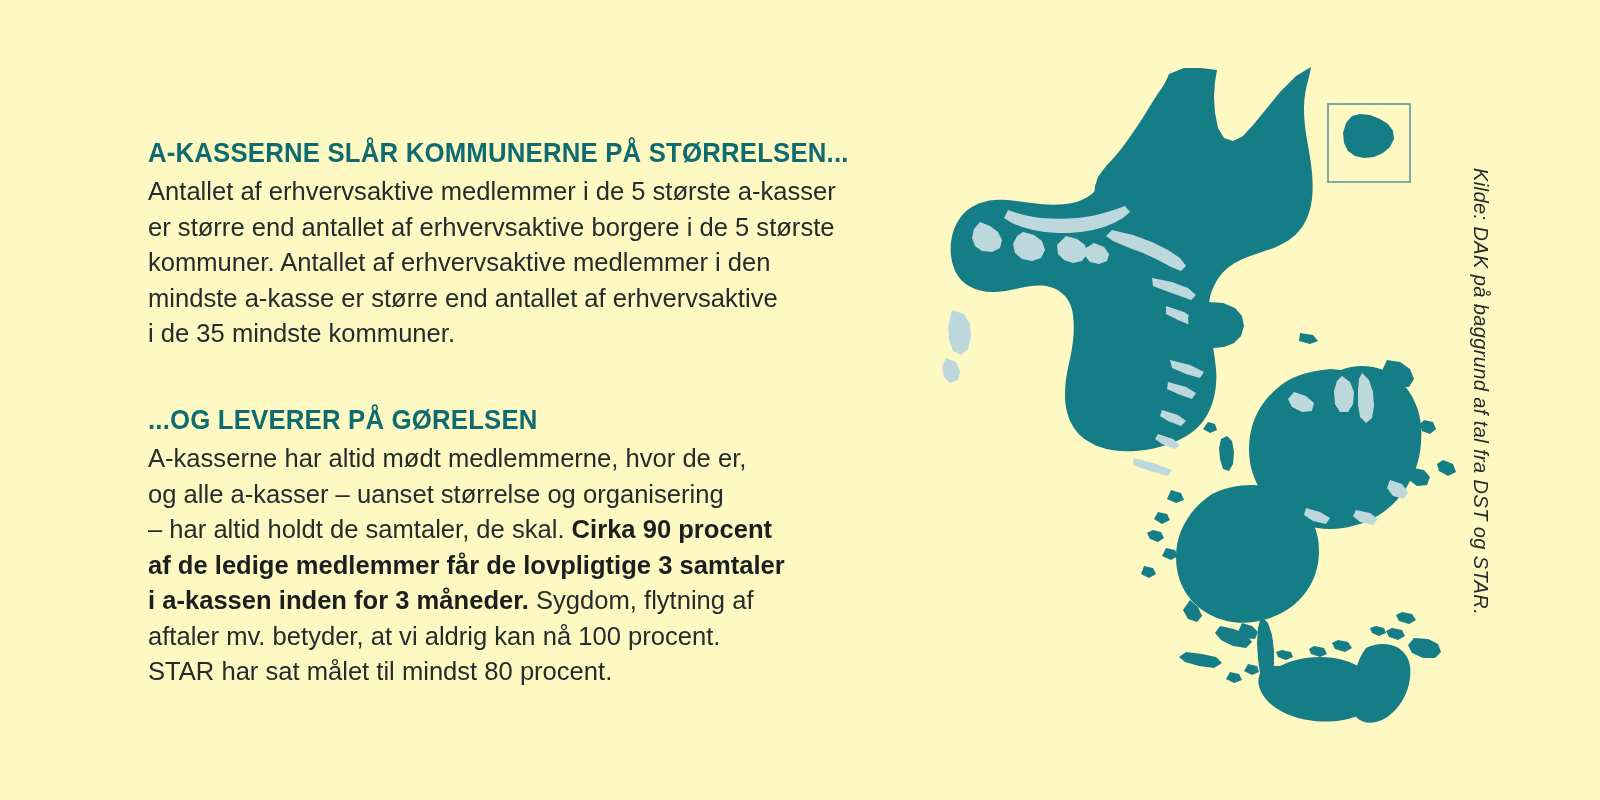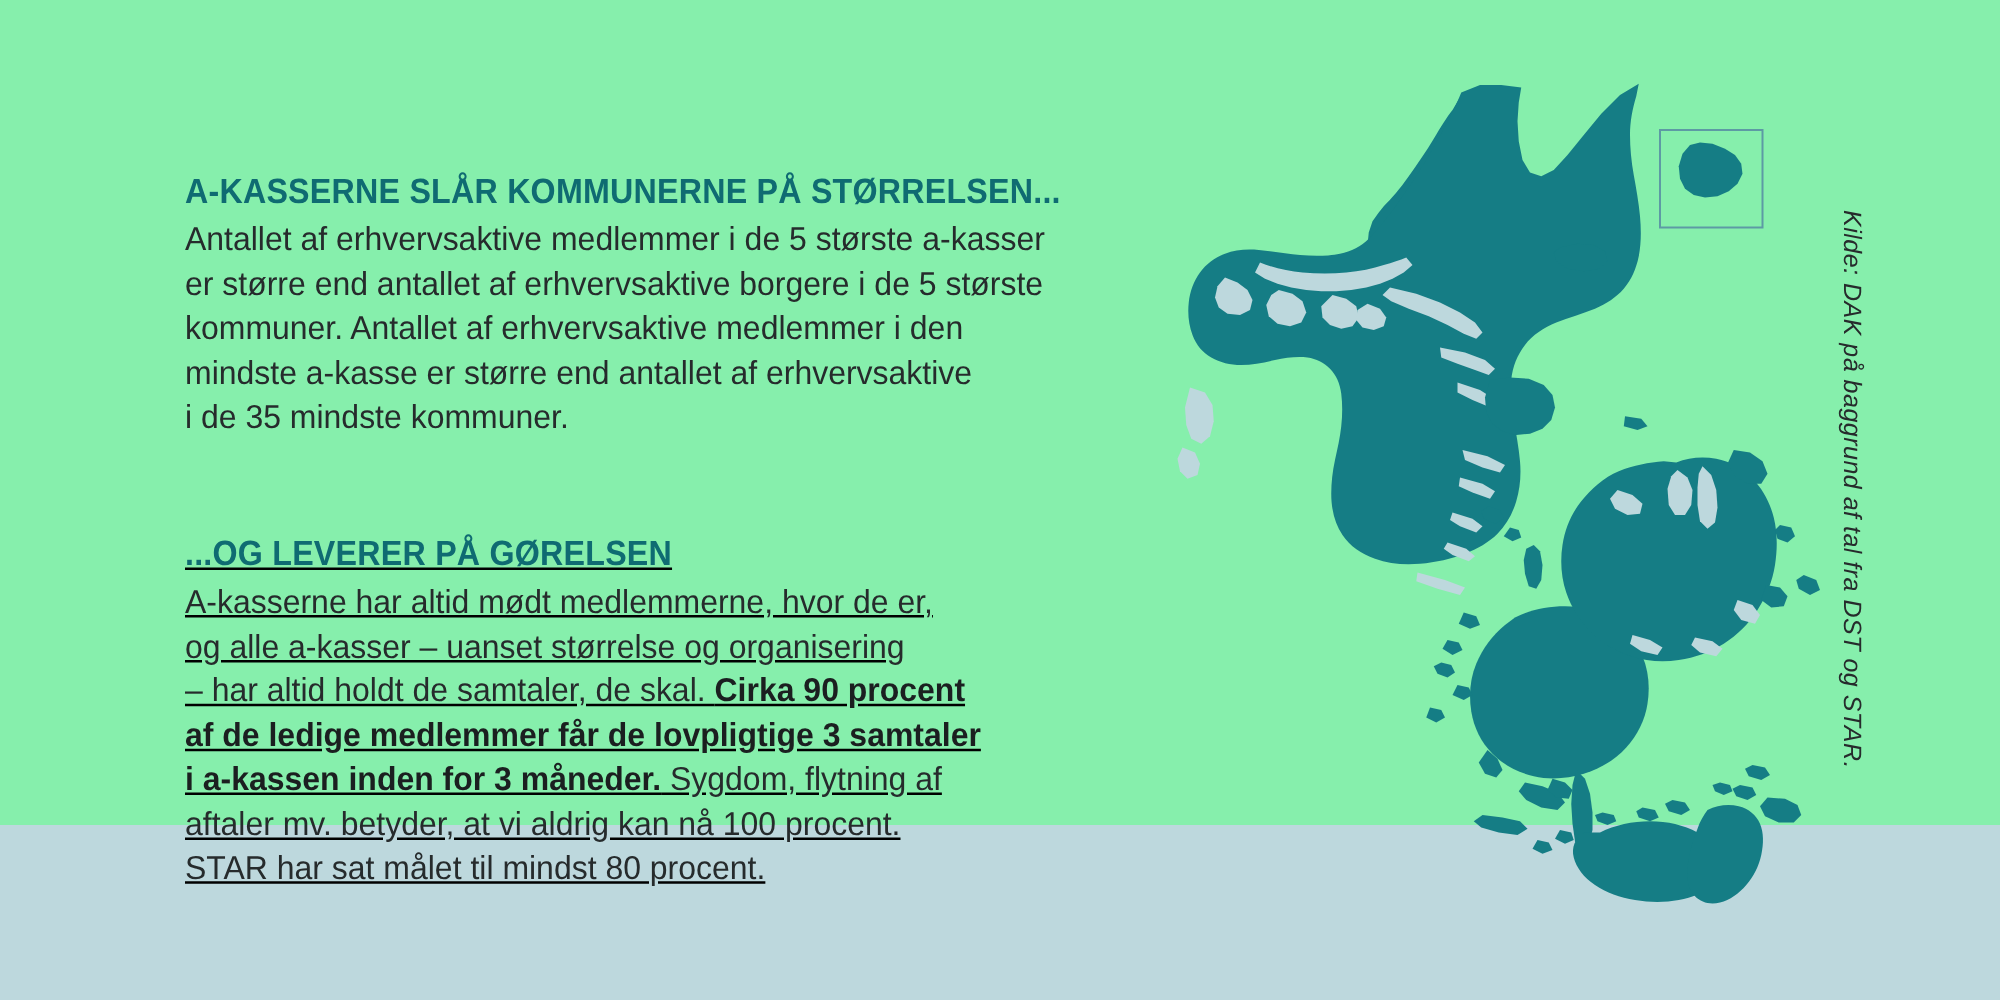--- a/index.html
+++ b/index.html
@@ -12,34 +12,34 @@
     height: 800px;
     overflow: hidden;
     background: #bdd8dd;
     font-family: "Liberation Sans", sans-serif;
     -webkit-font-smoothing: antialiased;
   }
 
   #infographic {
     position: relative;
     width: 1600px;
-    height: 660px;
-    background: #86efac;
+    height: 800px;
+    background: #fef9c3;
   }
 
   
   .text-column {
     position: absolute;
     left: 148px;
     top: 138px;
     width: 760px;
   }
 
   .block { margin: 0; }
-  .block.second { margin-top: 76px; text-decoration: underline; }
+  .block.second { margin-top: 53px; }
 
   .heading {
     color: #0f6b72;
     font-family: "Liberation Sans Narrow", "Liberation Sans", sans-serif;
     font-weight: 700;
     font-size: 28px;
     letter-spacing: 0.2px;
     line-height: 1.05;
     margin: 0 0 7px 0;
     text-transform: uppercase;

